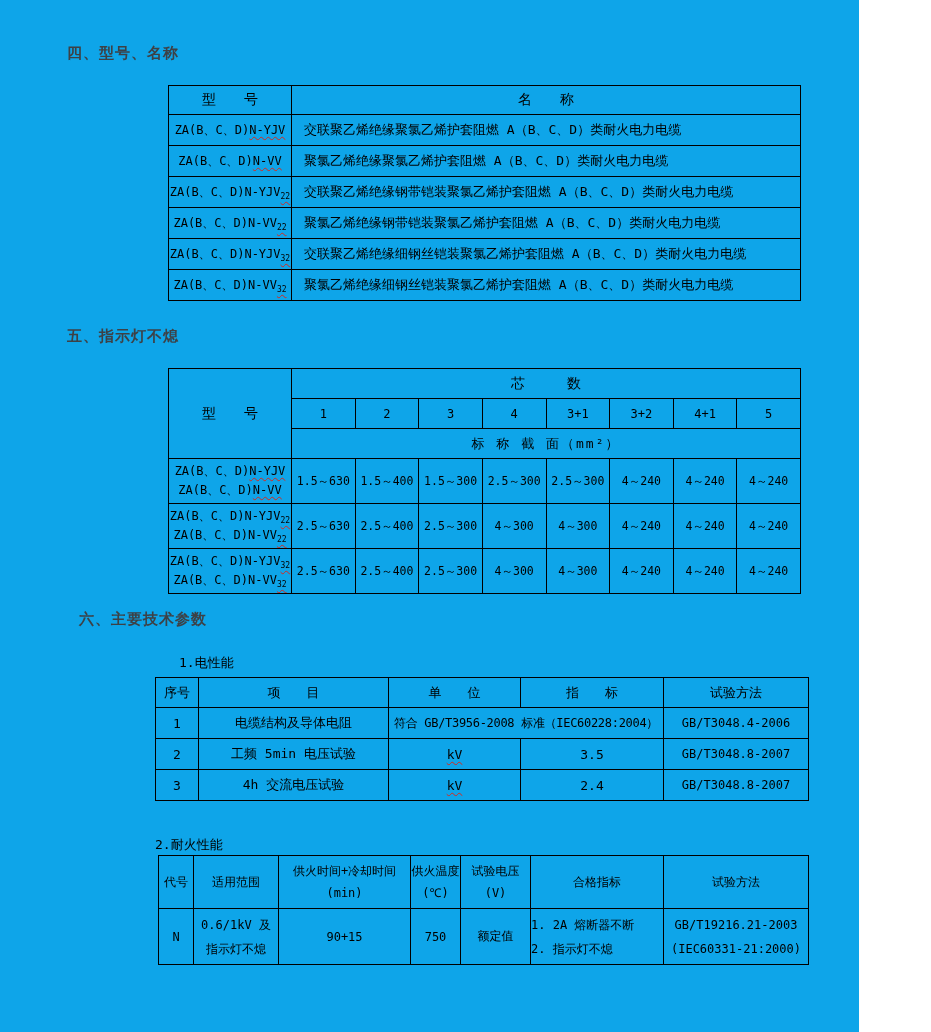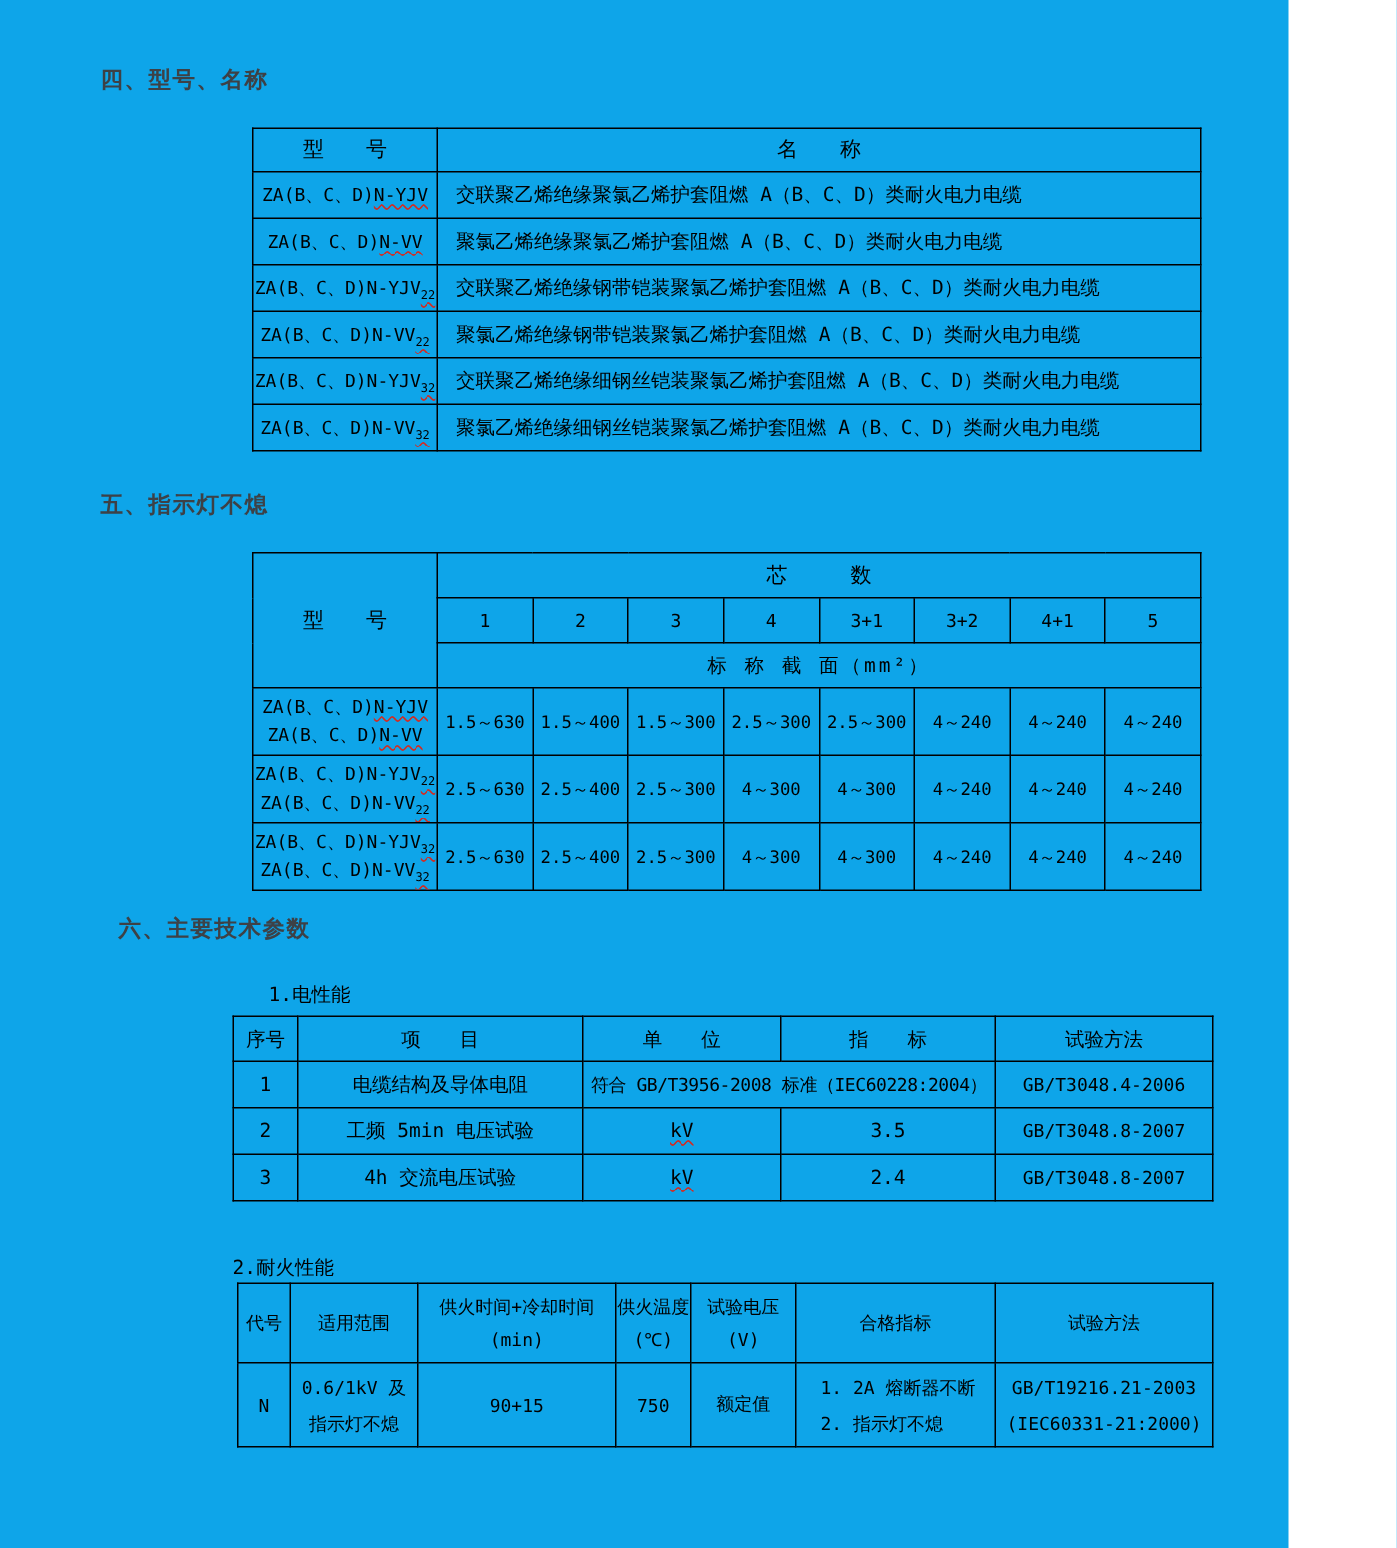--- a/index.html
+++ b/index.html
@@ -78,21 +78,21 @@
   .t3 td { font-size: 13px; }
   .t3 td.merged { font-size: 12px; letter-spacing: -0.3px; text-align: center; }
   .t3 td.method { font-size: 12px; }
 
   
   .t4 { left: 158px; top: 855px; width: 650px; }
   .t4 tr.hrow { height: 53px; }
   .t4 tr.drow { height: 56px; }
   .t4 td { font-size: 12px; }
   .t4 .line { display: block; line-height: 22px; }
-  .t4 td.pass { text-align: left; padding-left: 16px; }
+  .t4 td.pass { text-align: left; padding-left: 0; }
   .t4 .dline { display: block; line-height: 24px; }
 </style>
 </head>
 <body>
 
 <div class="page">
 
   <div class="heading" style="left:67px; top:44px;">四、型号、名称</div>
   <div class="heading" style="left:67px; top:327px;">五、指示灯不熄</div>
   <div class="heading" style="left:79px; top:610px;">六、主要技术参数</div>

